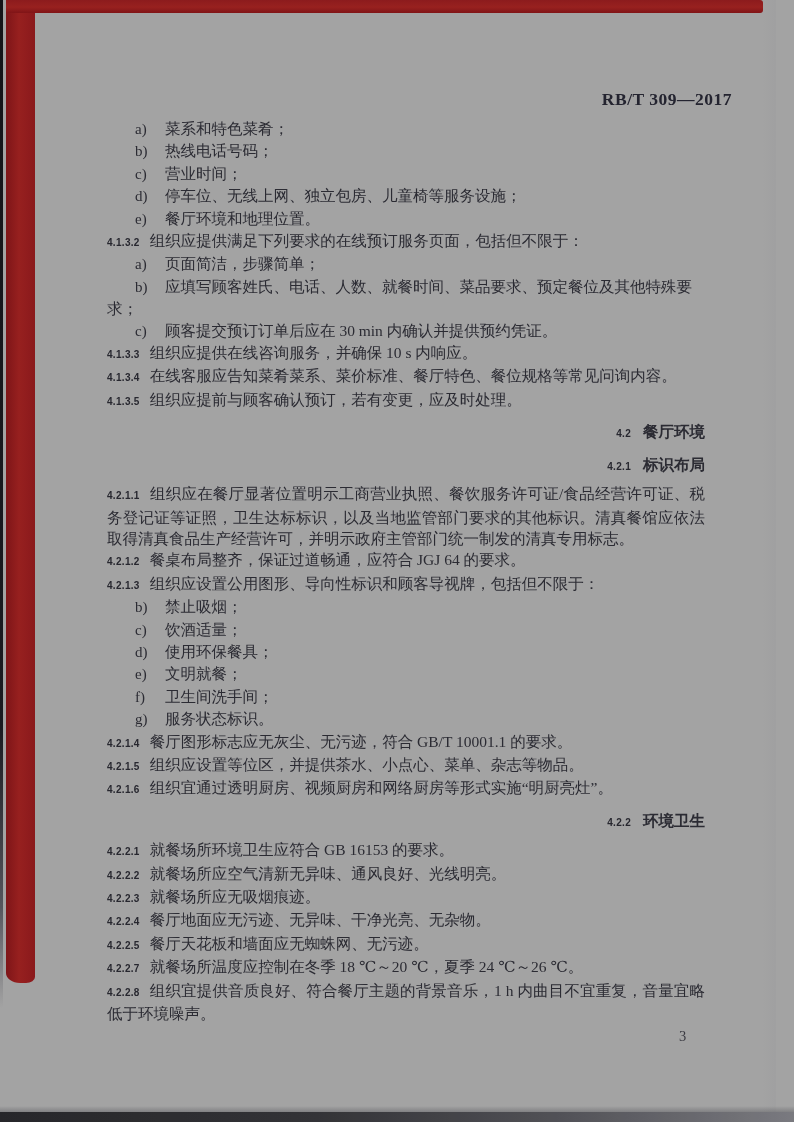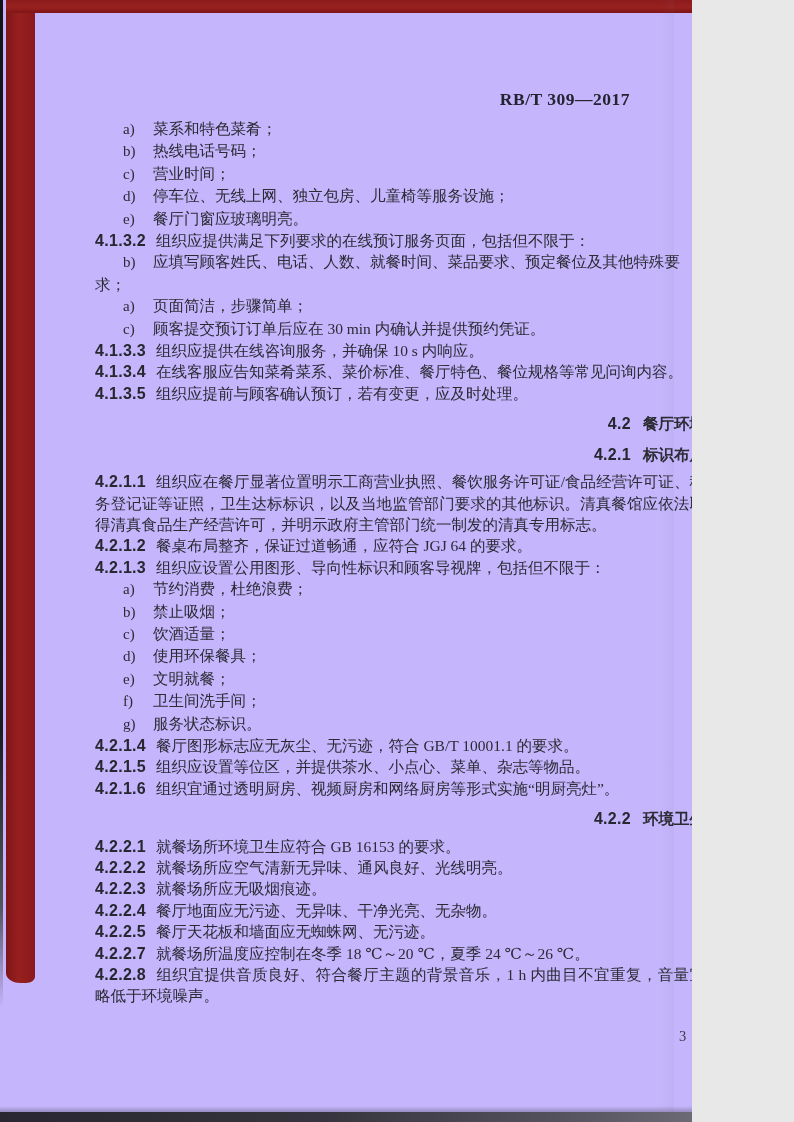--- a/index.html
+++ b/index.html
@@ -1,21 +1,21 @@
 <!DOCTYPE html>
 <html><head>
 <meta charset="utf-8">
 <style>
   * { margin: 0; padding: 0; box-sizing: border-box; }
   html, body { background: #e8e8e8; }
   .page {
     position: relative;
-    width: 692px;
+    width: 794px;
     height: 1122px;
-    background: #c4b5fd;
+    background: #a3a3a3;
     overflow: hidden;
     font-family: "Liberation Serif", "DejaVu Serif", serif;
     color: #2b2b33;
   }
   
   .scan-line-left {
     position: absolute; left: 0; top: 0;
     width: 3px; height: 1008px;
     background: linear-gradient(180deg, #141418 0%, #1a1a20 72%, #55555c 90%, rgba(90,90,96,0) 100%);
   }
@@ -62,25 +62,26 @@
   .doc-body {
     position: absolute;
     left: 95px; top: 118px;
     width: 610px;
   }
   .doc-line {
     font-size: 15.5px;
     line-height: 21.4px;
     text-align: justify;
     color: #2b2b33;
+    margin-left: 12px;
   }
   .doc-line .cnum {
     font-family: "Liberation Sans", "DejaVu Sans", sans-serif;
     font-weight: 600;
-    font-size: 16px;
+    font-size: 10px;
     letter-spacing: 0.3px;
     margin-right: 10px;
     color: #27272f;
   }
   .doc-line.heading {
     margin: 9px 0 6px 0;
     font-family: "Liberation Sans", "DejaVu Sans", sans-serif;
     font-weight: bold;
     font-size: 15.5px;
     text-align: right;
@@ -112,34 +113,33 @@
   <div class="scan-shade-right"></div>
   <div class="scan-band-bottom"></div>
 
   <div class="std-code">RB/T 309—2017</div>
 
   <div class="doc-body">
       <p class="doc-line list"><span class="marker">a)</span><span class="txt">菜系和特色菜肴；</span></p>
       <p class="doc-line list"><span class="marker">b)</span><span class="txt">热线电话号码；</span></p>
       <p class="doc-line list"><span class="marker">c)</span><span class="txt">营业时间；</span></p>
       <p class="doc-line list"><span class="marker">d)</span><span class="txt">停车位、无线上网、独立包房、儿童椅等服务设施；</span></p>
-      <p class="doc-line list"><span class="marker">e)</span><span class="txt">餐厅门窗应玻璃明亮。</span></p>
+      <p class="doc-line list"><span class="marker">e)</span><span class="txt">餐厅环境和地理位置。</span></p>
       <p class="doc-line clause"><span class="cnum">4.1.3.2</span><span class="txt">组织应提供满足下列要求的在线预订服务页面，包括但不限于：</span></p>
+      <p class="doc-line list"><span class="marker">a)</span><span class="txt">页面简洁，步骤简单；</span></p>
       <p class="doc-line list"><span class="marker">b)</span><span class="txt">应填写顾客姓氏、电话、人数、就餐时间、菜品要求、预定餐位及其他特殊要求；</span></p>
-      <p class="doc-line list"><span class="marker">a)</span><span class="txt">页面简洁，步骤简单；</span></p>
       <p class="doc-line list"><span class="marker">c)</span><span class="txt">顾客提交预订订单后应在 30 min 内确认并提供预约凭证。</span></p>
       <p class="doc-line clause"><span class="cnum">4.1.3.3</span><span class="txt">组织应提供在线咨询服务，并确保 10 s 内响应。</span></p>
       <p class="doc-line clause"><span class="cnum">4.1.3.4</span><span class="txt">在线客服应告知菜肴菜系、菜价标准、餐厅特色、餐位规格等常见问询内容。</span></p>
       <p class="doc-line clause"><span class="cnum">4.1.3.5</span><span class="txt">组织应提前与顾客确认预订，若有变更，应及时处理。</span></p>
       <p class="doc-line heading"><span class="cnum">4.2</span><span class="txt">餐厅环境</span></p>
       <p class="doc-line heading"><span class="cnum">4.2.1</span><span class="txt">标识布局</span></p>
       <p class="doc-line clause"><span class="cnum">4.2.1.1</span><span class="txt">组织应在餐厅显著位置明示工商营业执照、餐饮服务许可证/食品经营许可证、税务登记证等证照，卫生达标标识，以及当地监管部门要求的其他标识。清真餐馆应依法取得清真食品生产经营许可，并明示政府主管部门统一制发的清真专用标志。</span></p>
       <p class="doc-line clause"><span class="cnum">4.2.1.2</span><span class="txt">餐桌布局整齐，保证过道畅通，应符合 JGJ 64 的要求。</span></p>
       <p class="doc-line clause"><span class="cnum">4.2.1.3</span><span class="txt">组织应设置公用图形、导向性标识和顾客导视牌，包括但不限于：</span></p>
-      <p class="doc-line list"><span class="marker">a)</span><span class="txt">节约消费，杜绝浪费；</span></p>
       <p class="doc-line list"><span class="marker">b)</span><span class="txt">禁止吸烟；</span></p>
       <p class="doc-line list"><span class="marker">c)</span><span class="txt">饮酒适量；</span></p>
       <p class="doc-line list"><span class="marker">d)</span><span class="txt">使用环保餐具；</span></p>
       <p class="doc-line list"><span class="marker">e)</span><span class="txt">文明就餐；</span></p>
       <p class="doc-line list"><span class="marker">f)</span><span class="txt">卫生间洗手间；</span></p>
       <p class="doc-line list"><span class="marker">g)</span><span class="txt">服务状态标识。</span></p>
       <p class="doc-line clause"><span class="cnum">4.2.1.4</span><span class="txt">餐厅图形标志应无灰尘、无污迹，符合 GB/T 10001.1 的要求。</span></p>
       <p class="doc-line clause"><span class="cnum">4.2.1.5</span><span class="txt">组织应设置等位区，并提供茶水、小点心、菜单、杂志等物品。</span></p>
       <p class="doc-line clause"><span class="cnum">4.2.1.6</span><span class="txt">组织宜通过透明厨房、视频厨房和网络厨房等形式实施“明厨亮灶”。</span></p>
       <p class="doc-line heading"><span class="cnum">4.2.2</span><span class="txt">环境卫生</span></p>

